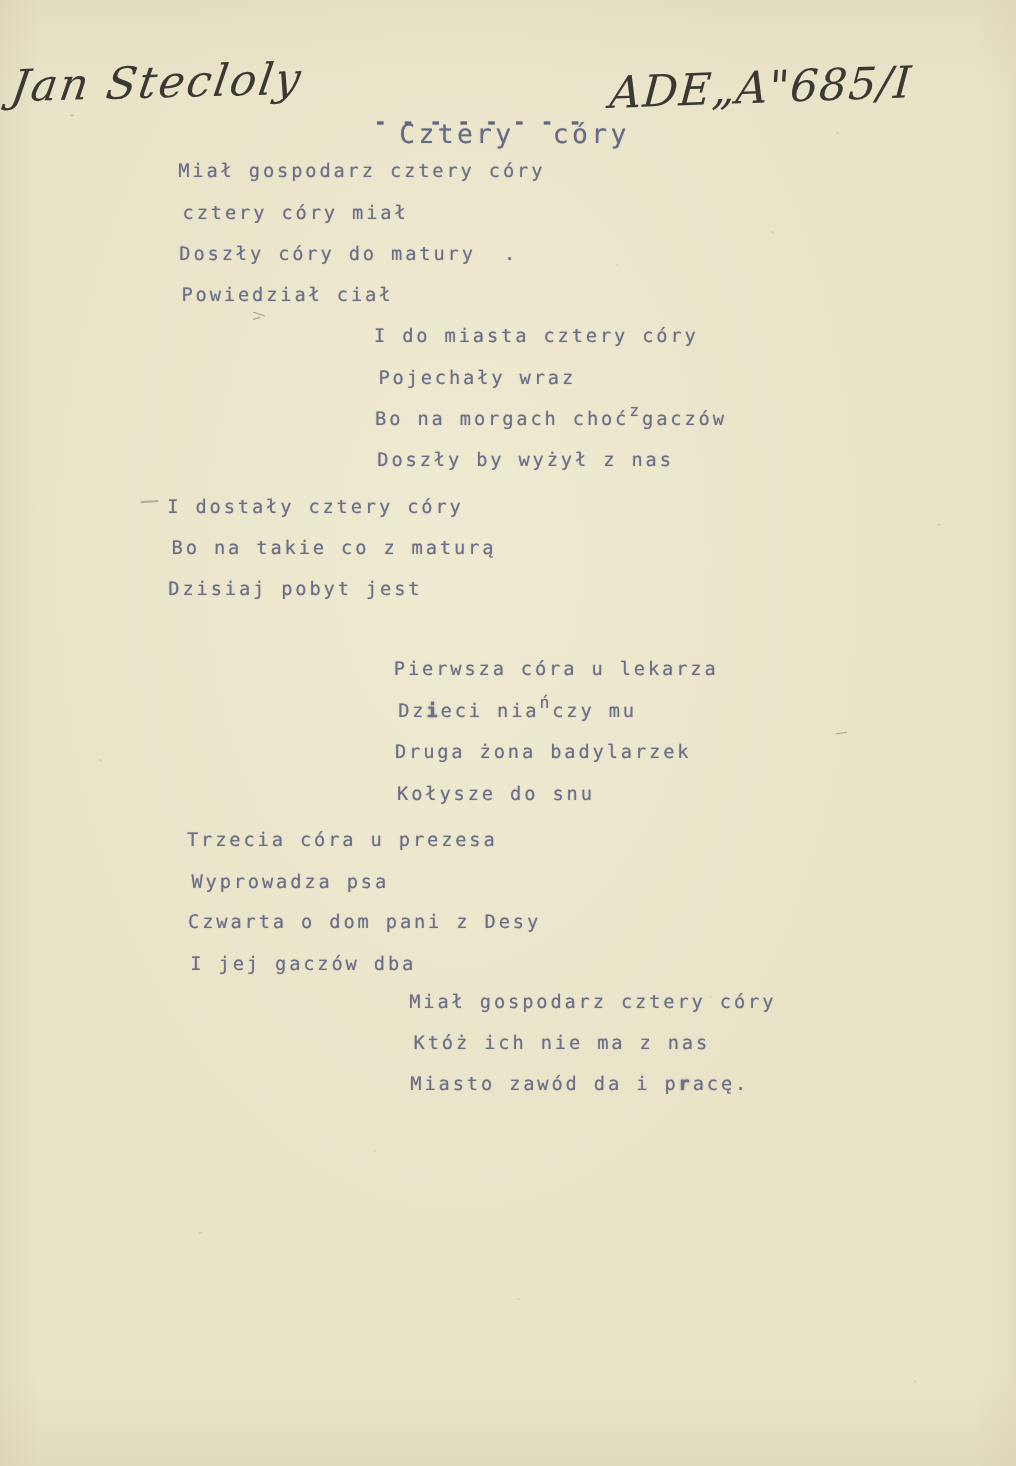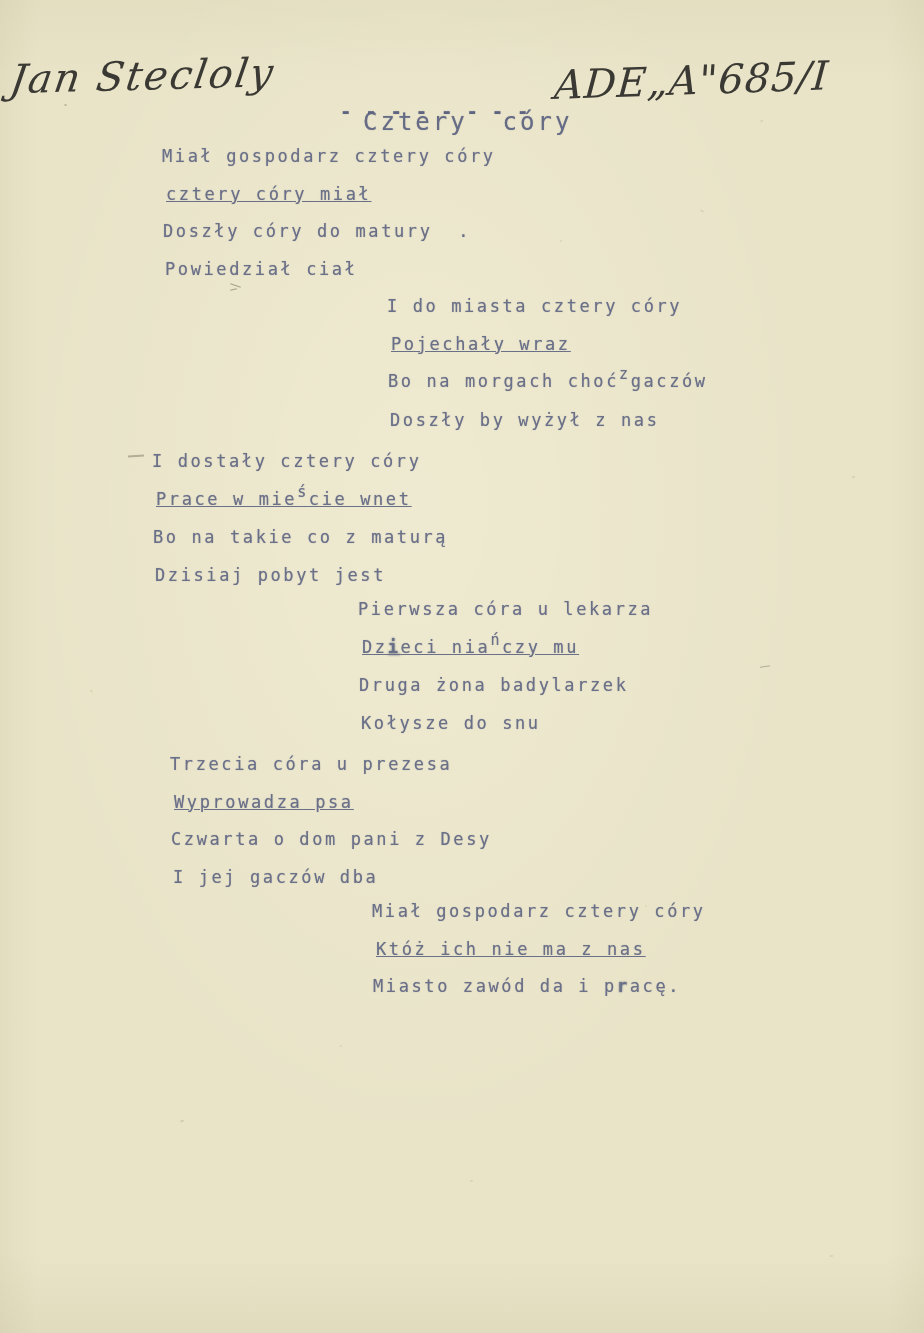--- a/index.html
+++ b/index.html
@@ -20,21 +20,21 @@
     position:absolute;
     color:#6b7089;
     white-space:pre;
     text-shadow:0 0 1px rgba(96,100,130,0.55);
   }
   .stanza{
     font-size:17px;
     line-height:37.5px;
     letter-spacing:2.6px;
   }
-  .poem-line:nth-child(2){margin-left:4px;text-decoration:underline;}
+  .poem-line:nth-child(2){margin-left:4px;}
   .poem-line:nth-child(3){margin-left:1px;}
   .poem-line:nth-child(4){margin-left:3px;}
   .sup{position:relative;top:-8px;font-size:15px;}
   .overstrike{font-weight:bold;text-shadow:0 0 2px rgba(70,75,110,0.9);}
   .doc-title{
     left:363px;top:72px;
     font-size:24px;
     letter-spacing:3px;
     color:#666c86;
     margin-top:36px;
@@ -110,22 +110,22 @@
 <div class="page">
 
   <div class="hand hand-name">Jan Stecloly</div>
 
   <div class="hand hand-catalog">ADE„A"685/I</div>
 
   <div class="typewriter doc-title">Cztery  córy</div>
   <div class="typewriter doc-title-underline">- - - - - - - -</div>
 
   <div class="typewriter stanza" style="left:162px;top:138px;"><div class="poem-line"><span>Miał gospodarz cztery córy</span></div><div class="poem-line"><span>cztery córy miał</span></div><div class="poem-line"><span>Doszły córy do matury  .</span></div><div class="poem-line"><span>Powiedział ciał</span></div></div>
-  <div class="typewriter stanza" style="left:340px;top:288px;margin-left:47px;"><div class="poem-line"><span>I do miasta cztery córy</span></div><div class="poem-line"><span>Pojechały wraz</span></div><div class="poem-line"><span>Bo na morgach choć</span><span class="sup">z</span><span>gaczów</span></div><div class="poem-line"><span>Doszły by wyżył z nas</span></div></div>
-  <div class="typewriter stanza" style="left:152px;top:443px;"><div class="poem-line"><span>I dostały cztery córy</span></div><div class="poem-line"><span>Prace w mie</span><span class="sup">ś</span><span>cie wnet</span></div><div class="poem-line"><span>Bo na takie co z maturą</span></div><div class="poem-line"><span>Dzisiaj pobyt jest</span></div></div>
+  <div class="typewriter stanza" style="left:340px;top:288px;"><div class="poem-line"><span>I do miasta cztery córy</span></div><div class="poem-line"><span>Pojechały wraz</span></div><div class="poem-line"><span>Bo na morgach choć</span><span class="sup">z</span><span>gaczów</span></div><div class="poem-line"><span>Doszły by wyżył z nas</span></div></div>
+  <div class="typewriter stanza" style="left:152px;top:443px;"><div class="poem-line"><span>I dostały cztery córy</span></div><div class="poem-line"><span>Bo na takie co z maturą</span></div><div class="poem-line"><span>Dzisiaj pobyt jest</span></div></div>
   <div class="typewriter stanza" style="left:358px;top:591px;"><div class="poem-line"><span>Pierwsza córa u lekarza</span></div><div class="poem-line"><span>Dz</span><span class="overstrike">i</span><span>eci nia</span><span class="sup">ń</span><span>czy mu</span></div><div class="poem-line"><span>Druga żona badylarzek</span></div><div class="poem-line"><span>Kołysze do snu</span></div></div>
   <div class="typewriter stanza" style="left:170px;top:746px;"><div class="poem-line"><span>Trzecia córa u prezesa</span></div><div class="poem-line"><span>Wyprowadza psa</span></div><div class="poem-line"><span>Czwarta o dom pani z Desy</span></div><div class="poem-line"><span>I jej gaczów dba</span></div></div>
   <div class="typewriter stanza" style="left:372px;top:893px;"><div class="poem-line"><span>Miał gospodarz cztery córy</span></div><div class="poem-line"><span>Któż ich nie ma z nas</span></div><div class="poem-line"><span>Miasto zawód da i p</span><span class="overstrike">r</span><span>acę.</span></div></div>
 
   <div class="pencil pencil-chevron"></div>
   <div class="pencil pencil-dash-1"></div>
   <div class="pencil pencil-dash-2"></div>
 
   <div class="speck s1"></div>
   <div class="speck s2"></div>

